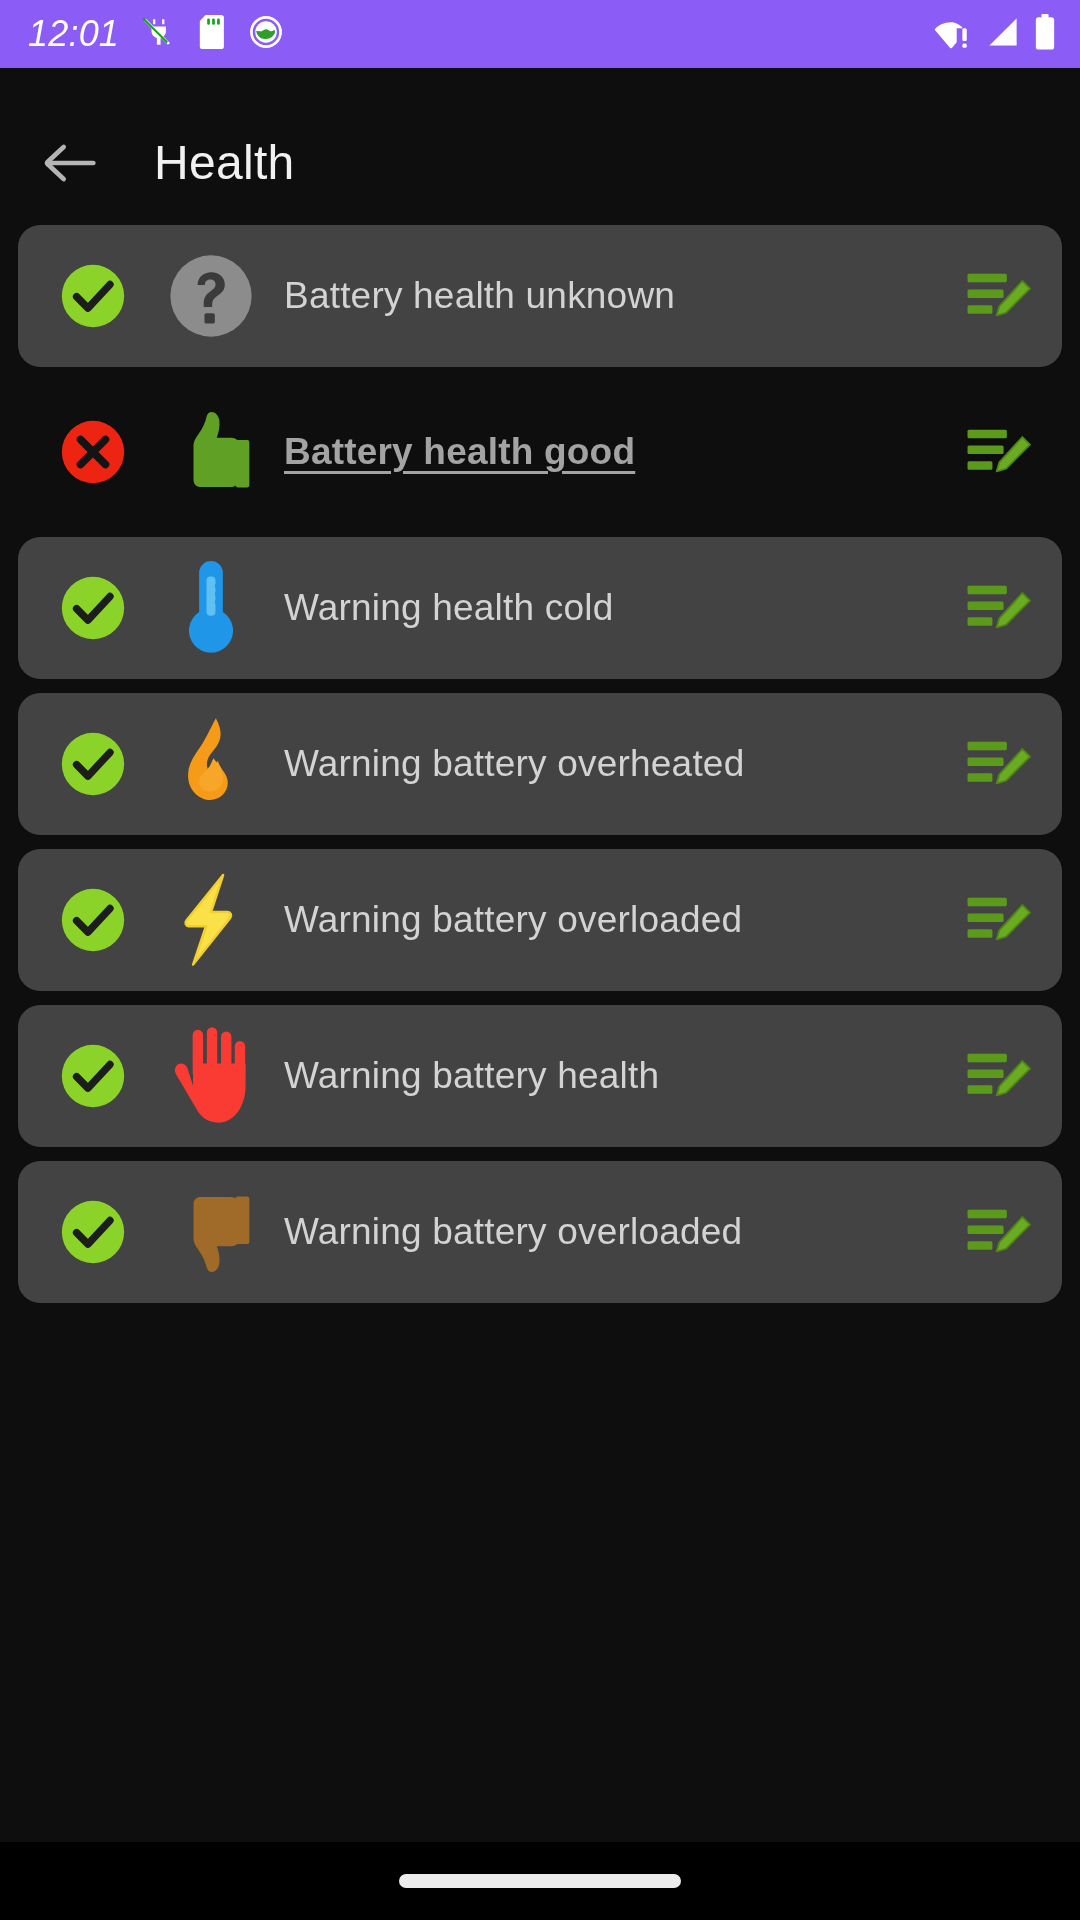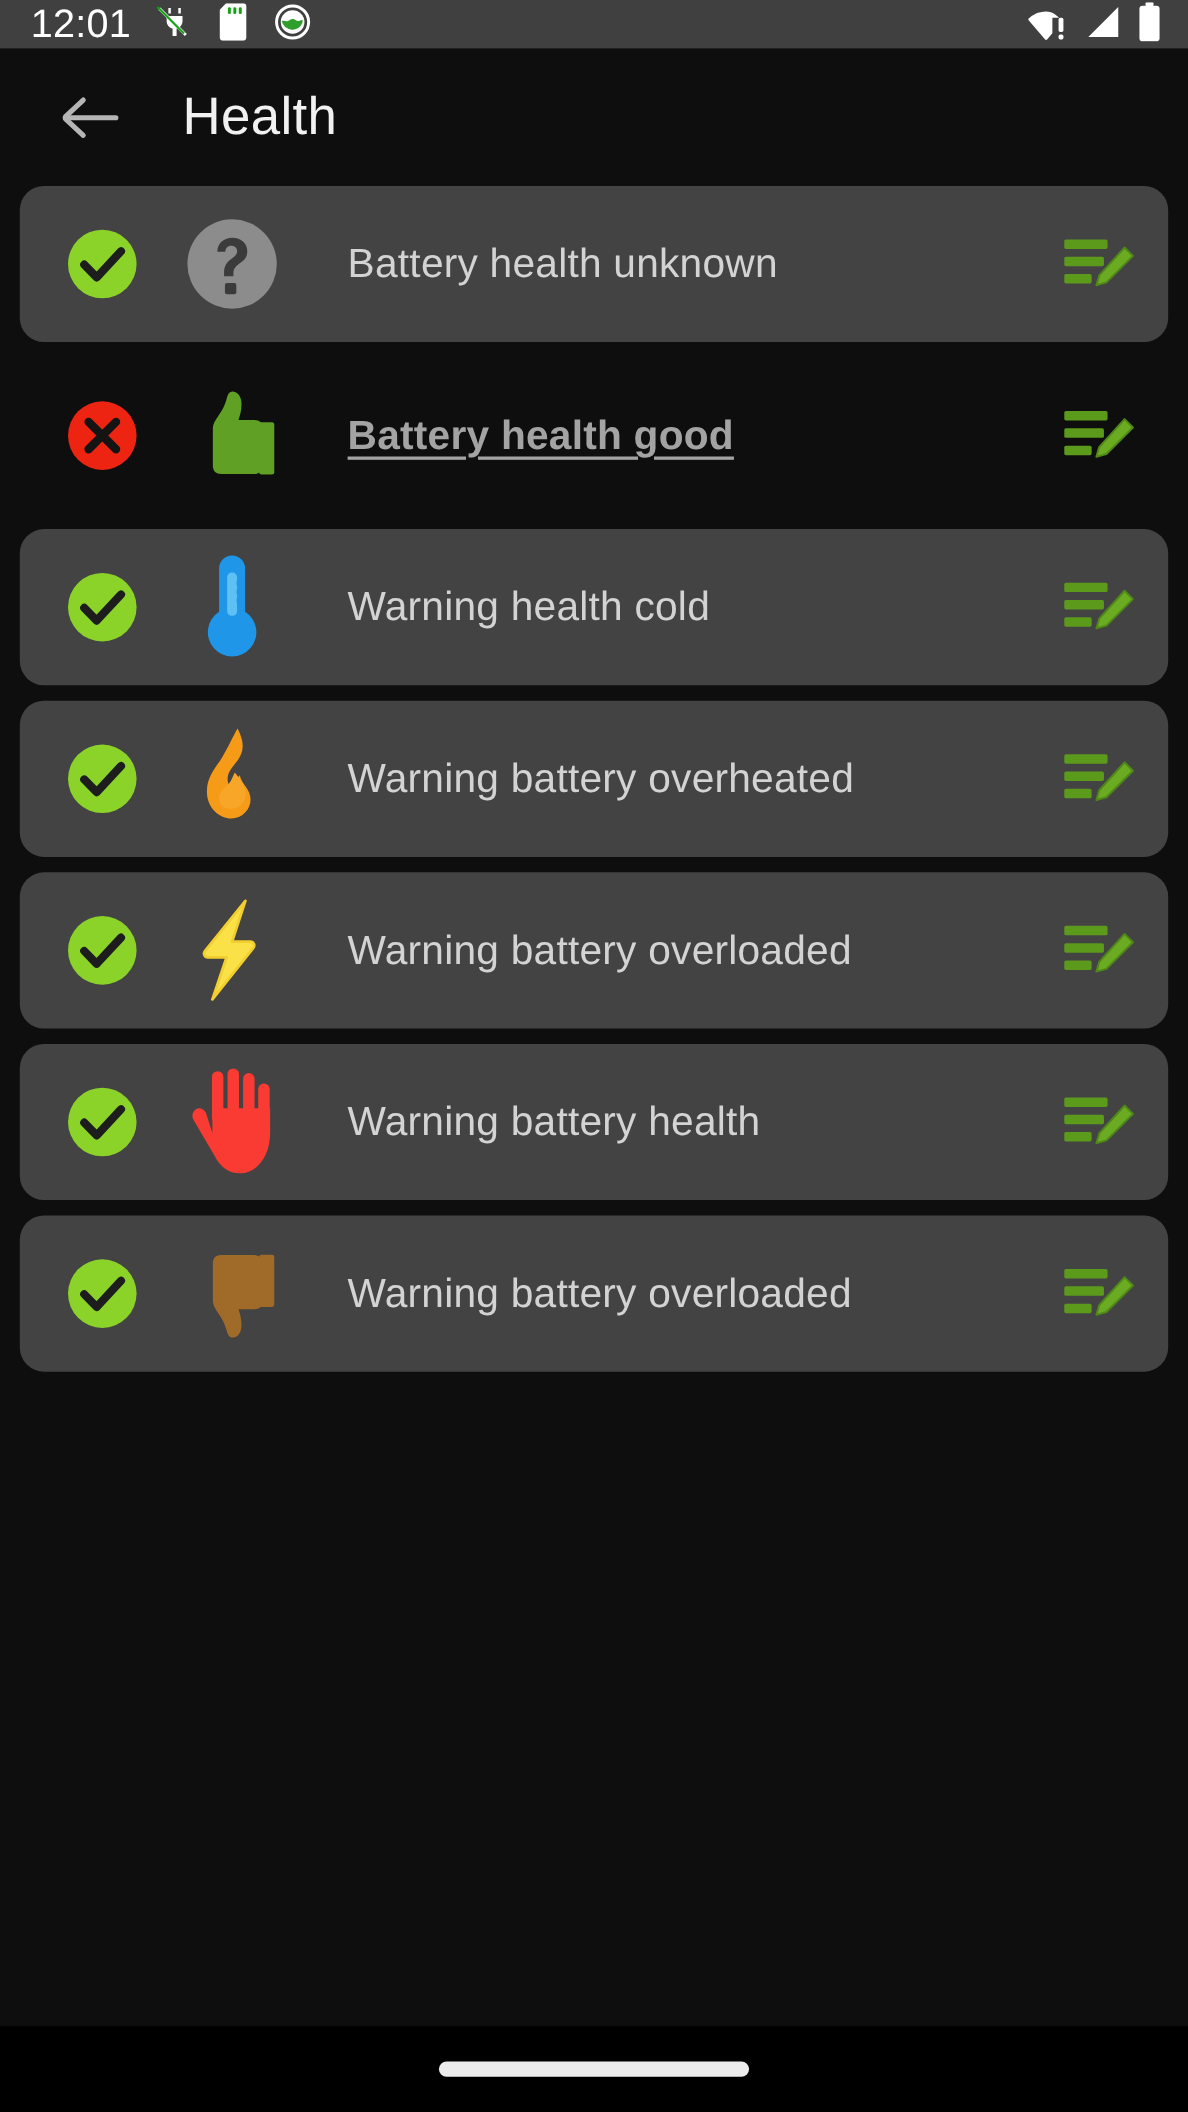--- a/index.html
+++ b/index.html
@@ -5,39 +5,41 @@
   * { margin:0; padding:0; box-sizing:border-box; }
   html, body {
     width:1080px; height:1920px;
     background:#0e0e0e;
     font-family:"Liberation Sans", sans-serif;
     overflow:hidden;
   }
 
   
   .statusbar {
-    height:44px; width:100%;
-    background:#404040;
+    height:68px; width:100%;
+    background:#8b5cf6;
     display:flex; align-items:center;
     padding:0 24px 0 28px;
     position:relative;
+    font-style:italic;
   }
   .sb-left { display:flex; align-items:center; gap:22px; }
   .sb-clock {
     color:#ffffff; font-size:36px; letter-spacing:0.2px;
     font-family:"Liberation Sans", sans-serif;
   }
   .sb-right { margin-left:auto; display:flex; align-items:center; gap:14px; }
   .sb-ico { display:block; }
 
   
   .appbar {
     height:125px; width:100%;
     display:flex; align-items:center;
-    padding-left:44px;
+    padding-left:32px;
+    margin-top:32px;
   }
   .back-btn {
     width:76px; height:76px;
     display:flex; align-items:center; justify-content:center;
     cursor:pointer;
   }
   .page-title {
     color:#f1f1f1;
     font-size:48px;
     margin-left:46px;
@@ -55,21 +57,21 @@
     margin-bottom:14px;
     padding-left:38px; padding-right:30px;
   }
   .row.card { background:#434343; }
   .row.plain { background:transparent; }
 
   .status-ico { width:74px; flex:0 0 74px; display:flex; align-items:center; justify-content:center; }
   .type-ico   { width:118px; flex:0 0 118px; display:flex; align-items:center; justify-content:center; margin-left:22px; }
   .row-label {
     flex:1 1 auto;
-    margin-left:46px;
+    margin-left:14px;
     color:#d3d3d3;
     font-size:37px;
     letter-spacing:0.2px;
     white-space:nowrap;
   }
   .row-label.underline {
     text-decoration:underline;
     text-underline-offset:7px;
     text-decoration-thickness:3px;
     font-weight:700;

